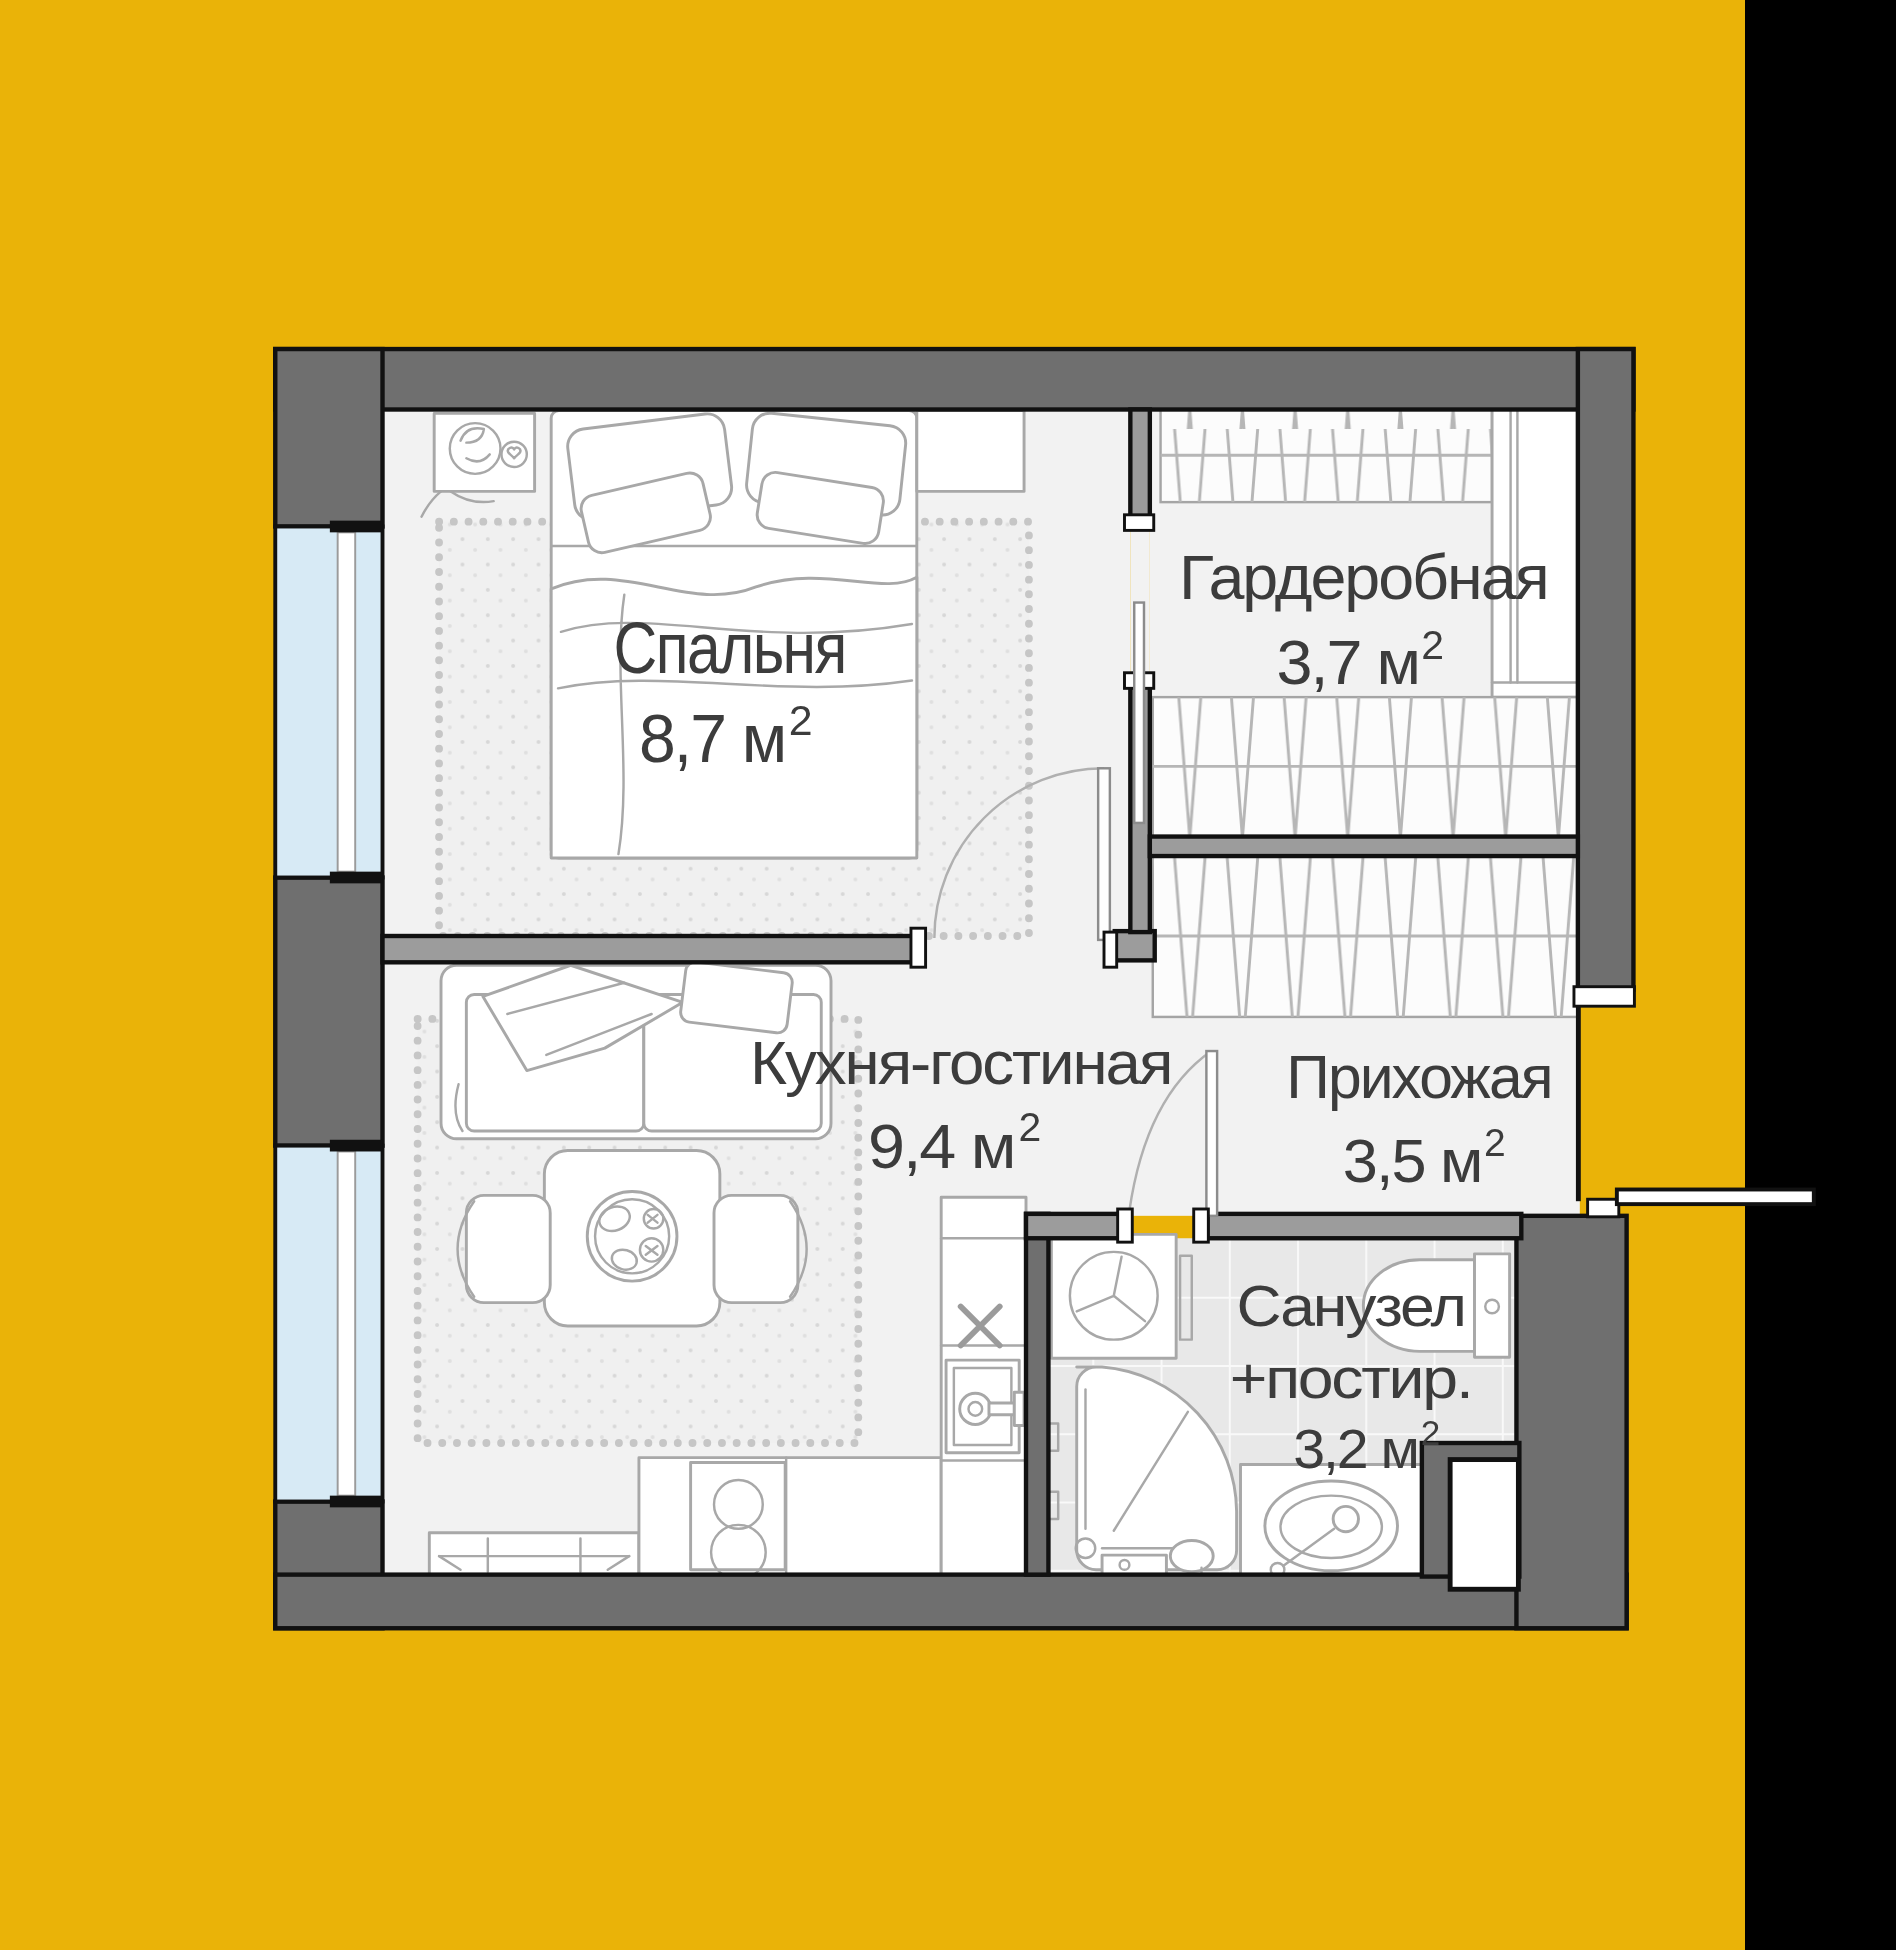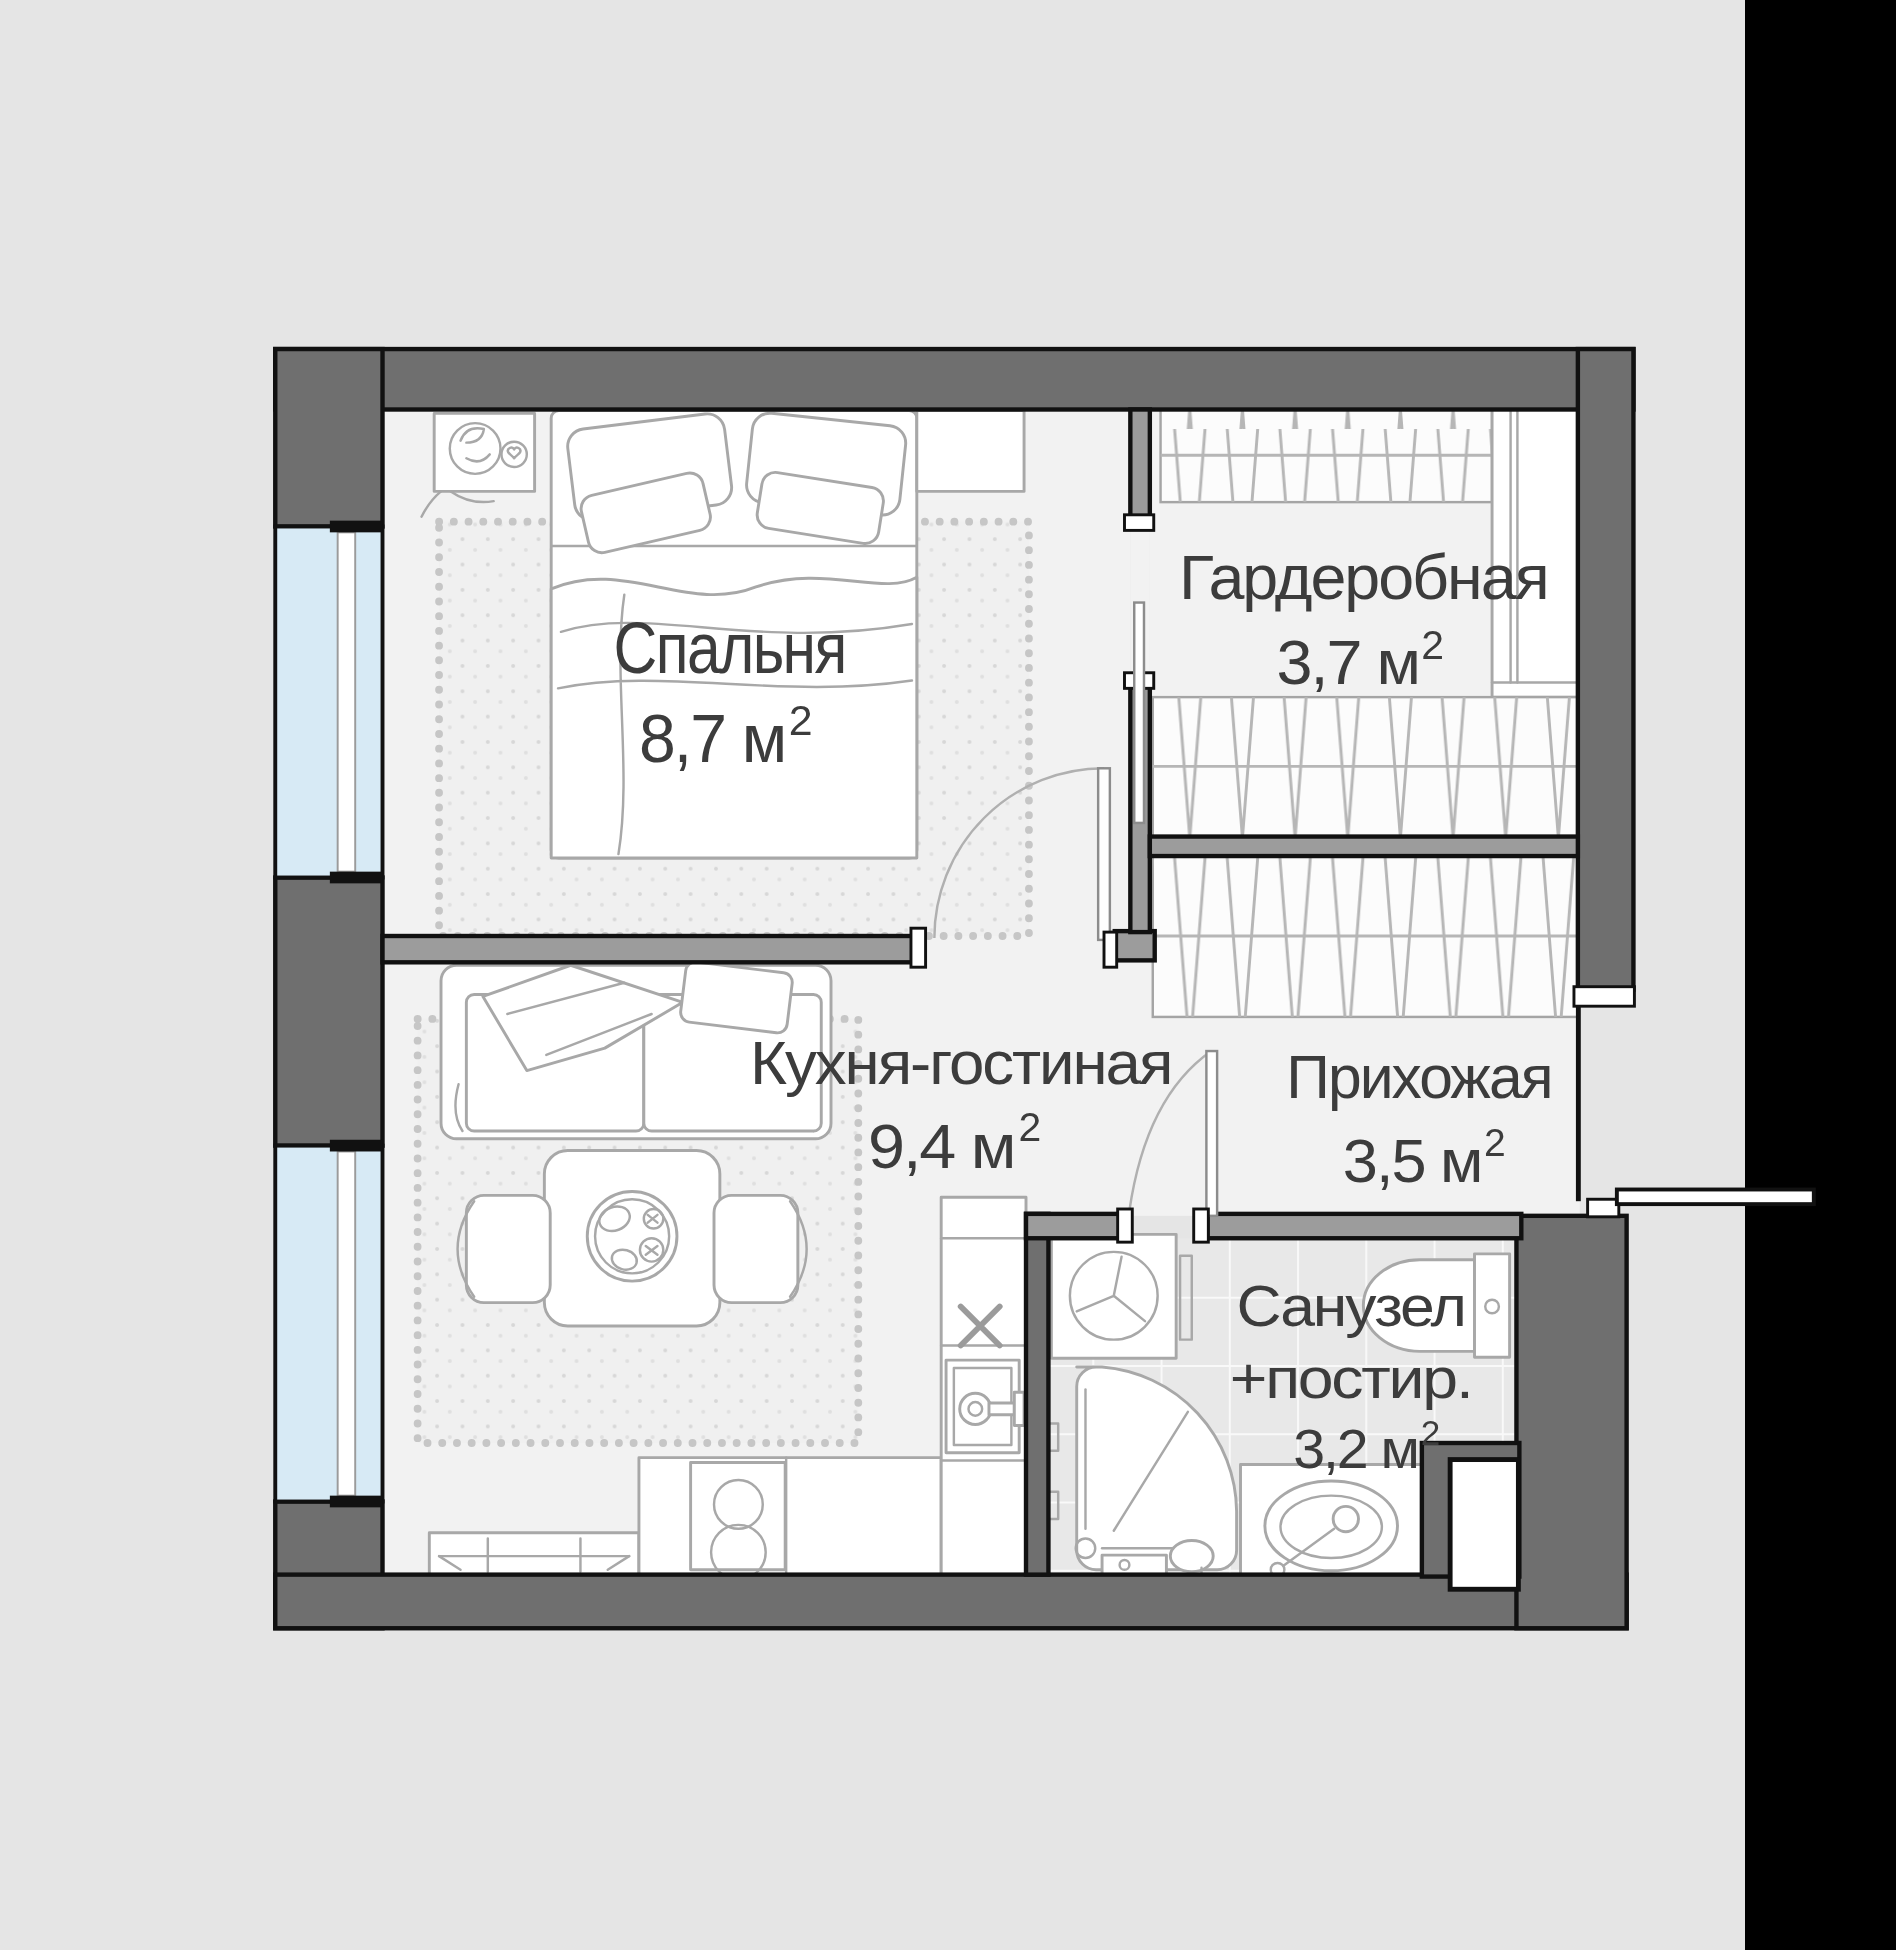--- a/index.html
+++ b/index.html
@@ -1,16 +1,16 @@
 <!DOCTYPE html>
 <html><head>
 <meta charset="utf-8">
 <style>
   html,body{margin:0;padding:0;background:#000;}
-  .stage{width:1745px;height:1950px;background:#e5e5e5;position:relative;font-family:"Liberation Sans","DejaVu Sans",sans-serif;}
+  .stage{width:1745px;height:1950px;background:#eab308;position:relative;font-family:"Liberation Sans","DejaVu Sans",sans-serif;}
   svg{display:block;}
   .lbl{fill:#3c3c3c;letter-spacing:-2px;}
   .wall{fill:#6f6f6f;stroke:#111;stroke-width:4.5;}
   .wall2{fill:#9c9c9c;stroke:#111;stroke-width:4.5;}
   .cap{fill:#fff;stroke:#111;stroke-width:3;}
   .floor{fill:#f2f2f2;}
   .furn{fill:#fff;stroke:#a8a8a8;stroke-width:3;stroke-linejoin:round;}
   .furnl{fill:none;stroke:#a8a8a8;stroke-width:2.5;stroke-linecap:round;stroke-linejoin:round;}
   .rack{fill:#fcfcfc;stroke:#a5a5a5;stroke-width:2.5;}
   .rackline{stroke:#b6b6b6;stroke-width:3;}

